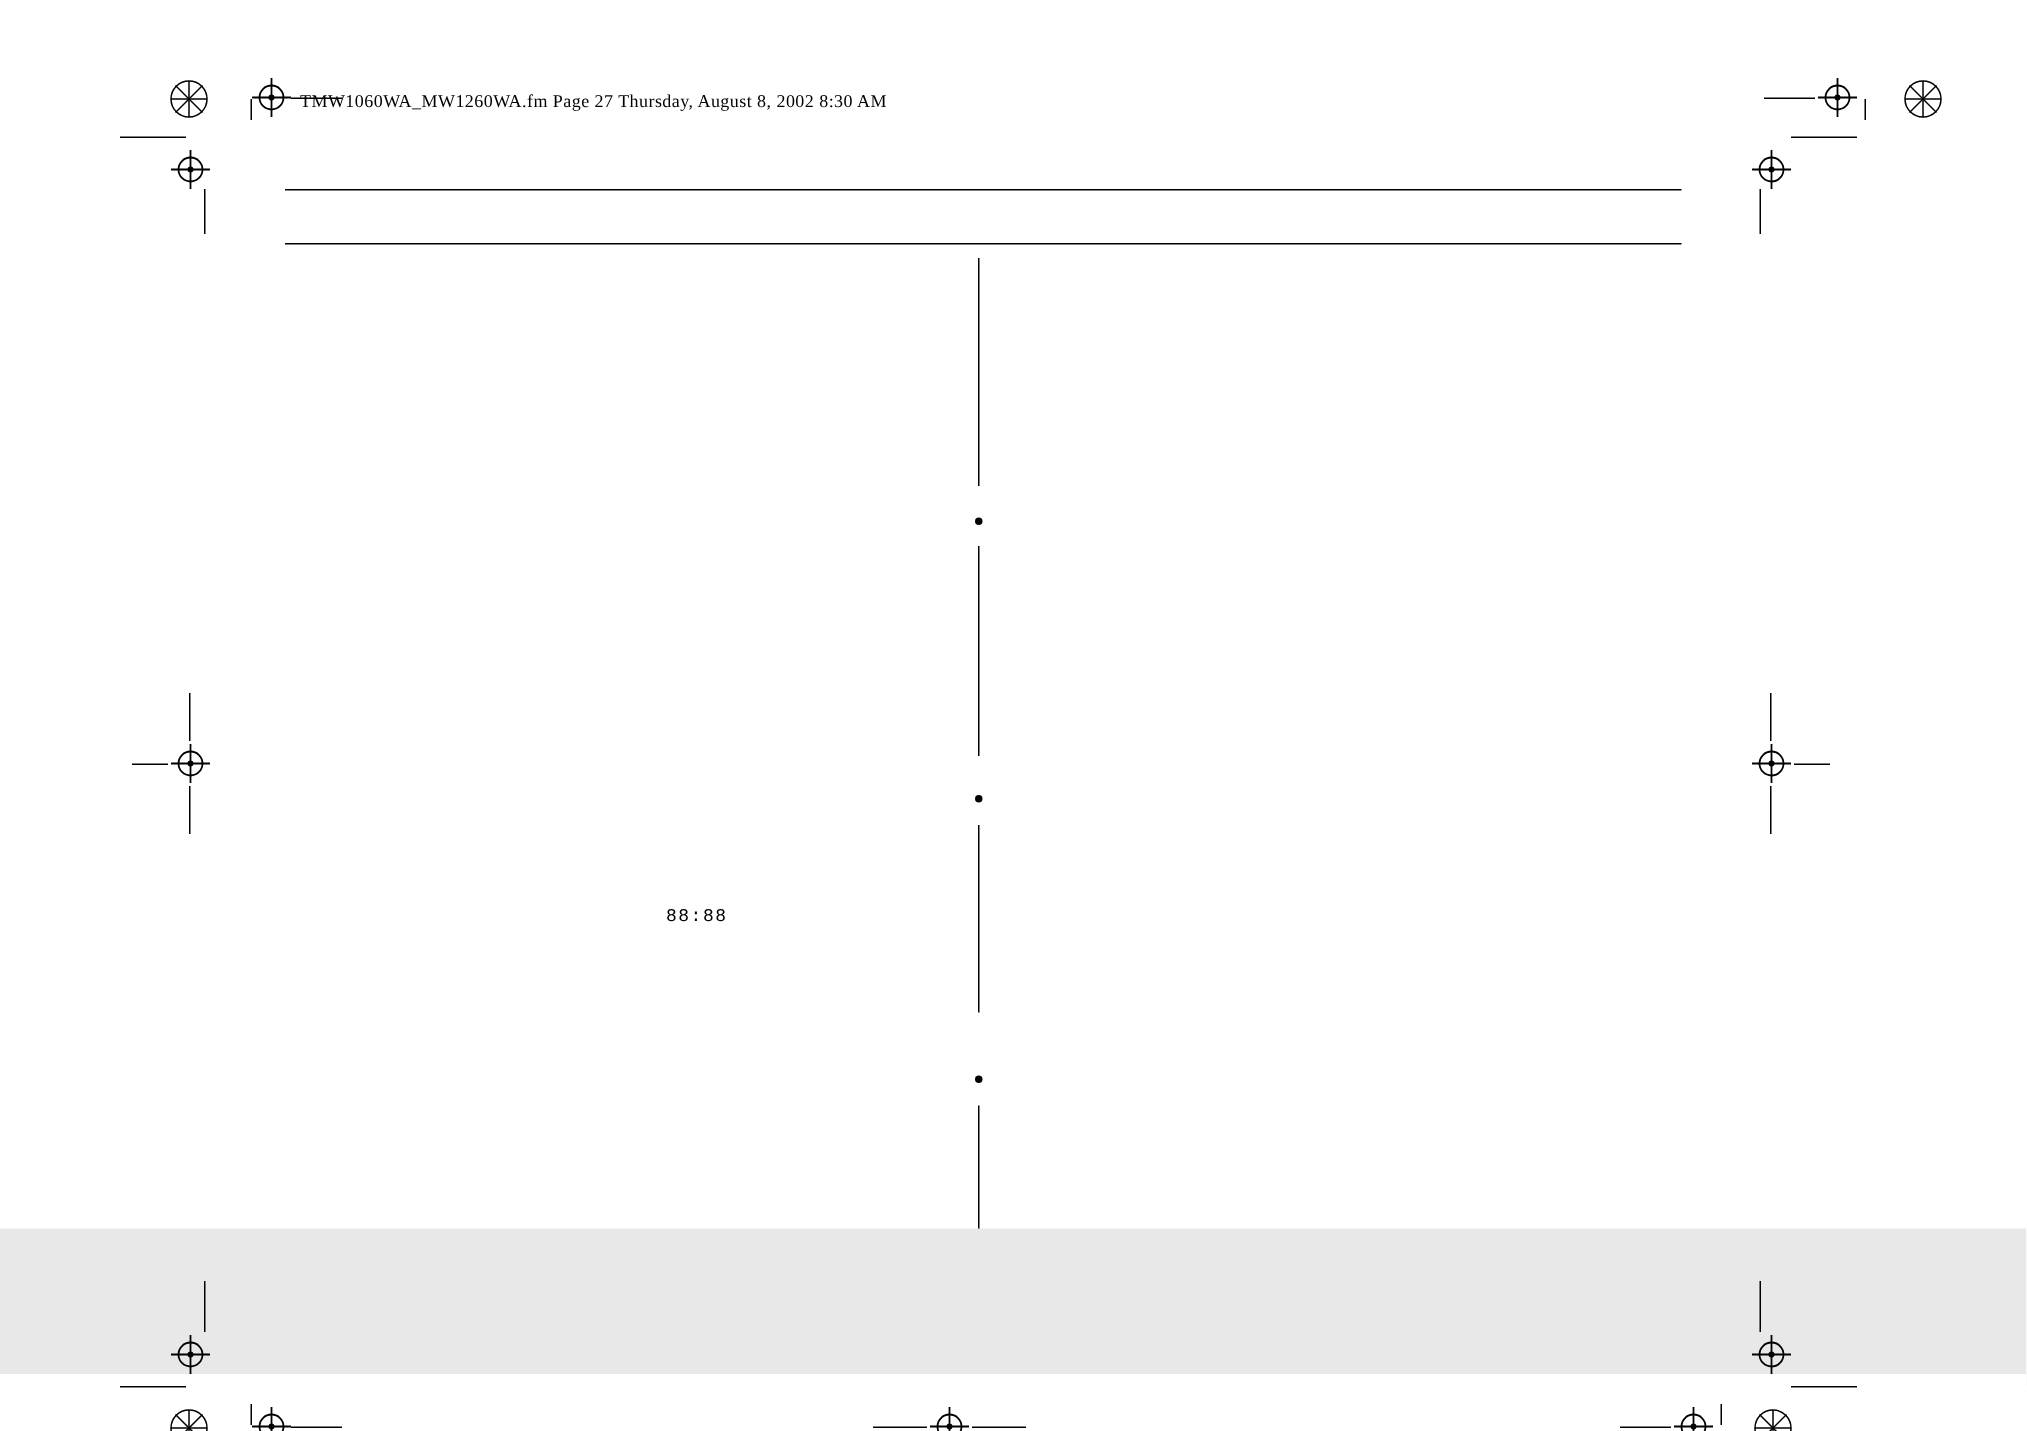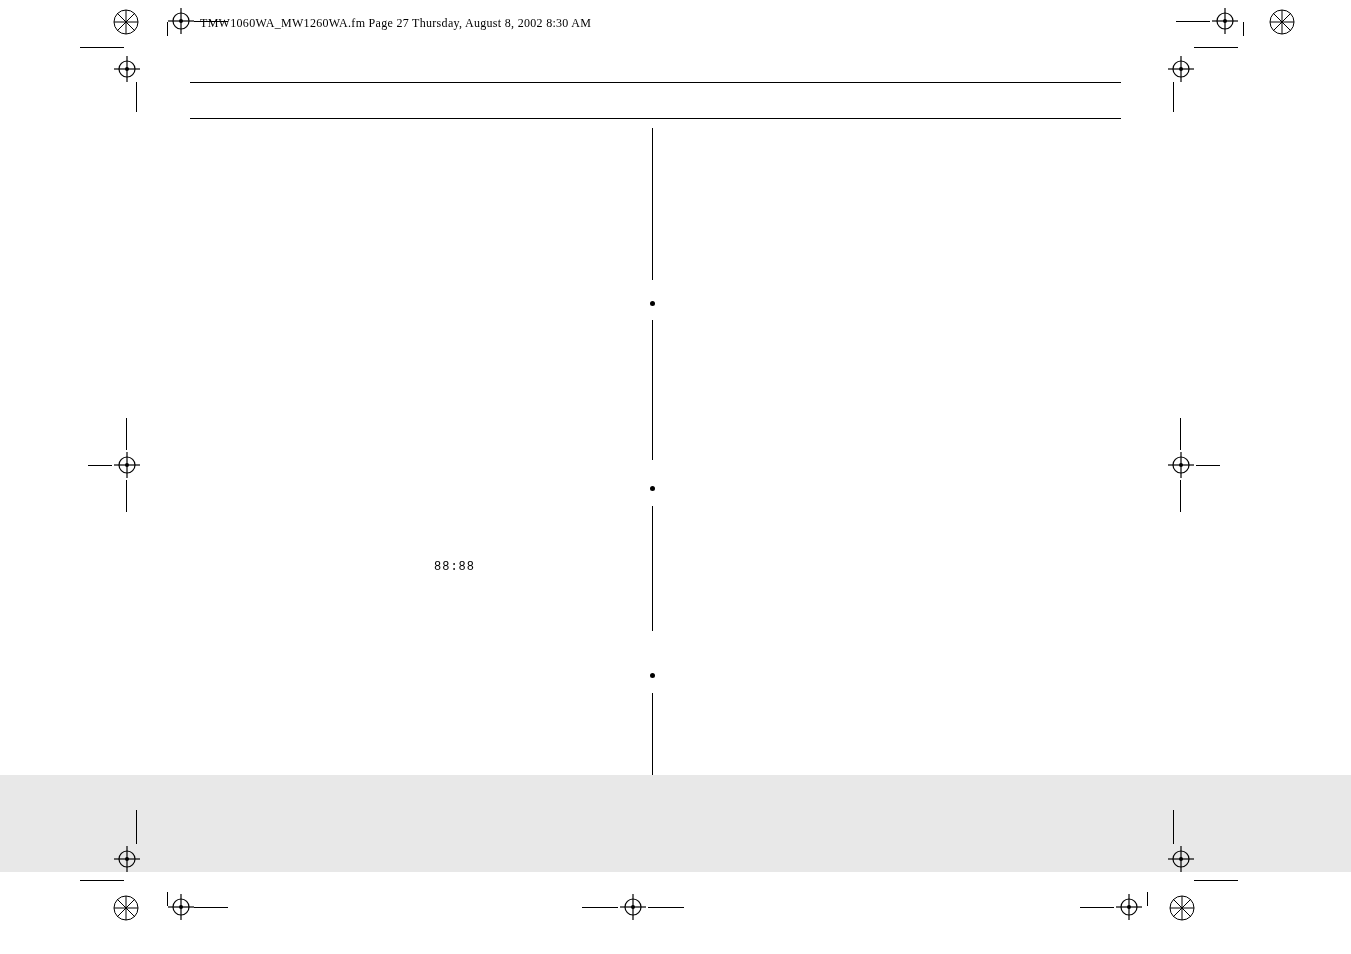--- a/index.html
+++ b/index.html
@@ -9,20 +9,21 @@
     height: 954px;
     background: #ffffff;
     font-family: "Times New Roman", serif;
     color: #000;
     overflow: hidden;
   }
   .page {
     position: relative;
     width: 1351px;
     height: 880px;
+    margin-top: 44px;
   }
   
   .header-text {
     position: absolute;
     top: 16px;
     left: 200px;
     font-size: 12px;
     letter-spacing: 0.3px;
     white-space: nowrap;
   }
@@ -57,21 +58,21 @@
   .vseg2 { top: 320px; height: 140px; }
   .bul2  { top: 486px; }
   .vseg3 { top: 506px; height: 125px; }
   .bul3  { top: 673px; }
   .vseg4 { top: 693px; height: 145px; }
 
   
   .mid-text {
     position: absolute;
     top: 560px;
-    left: 434px;
+    left: 444px;
     font-size: 12px;
     letter-spacing: 1px;
     font-family: "Courier New", monospace;
   }
 
   
   .bottom-band {
     position: absolute;
     left: 0;
     right: 0;

